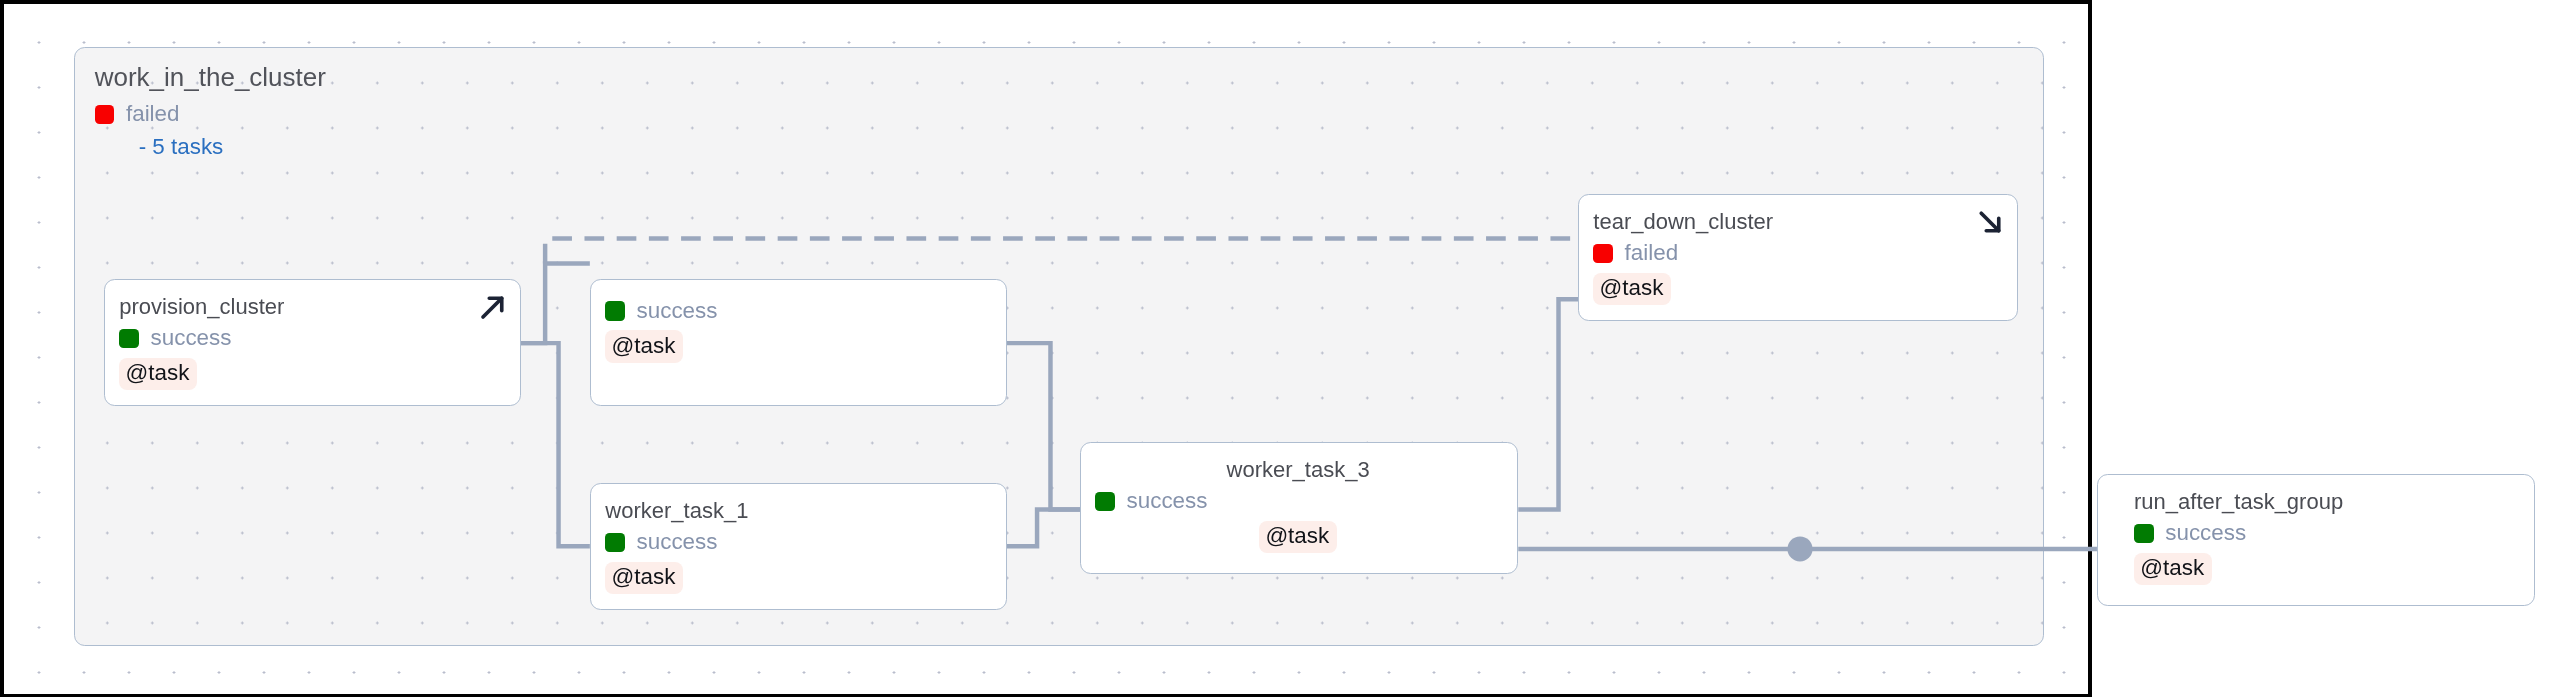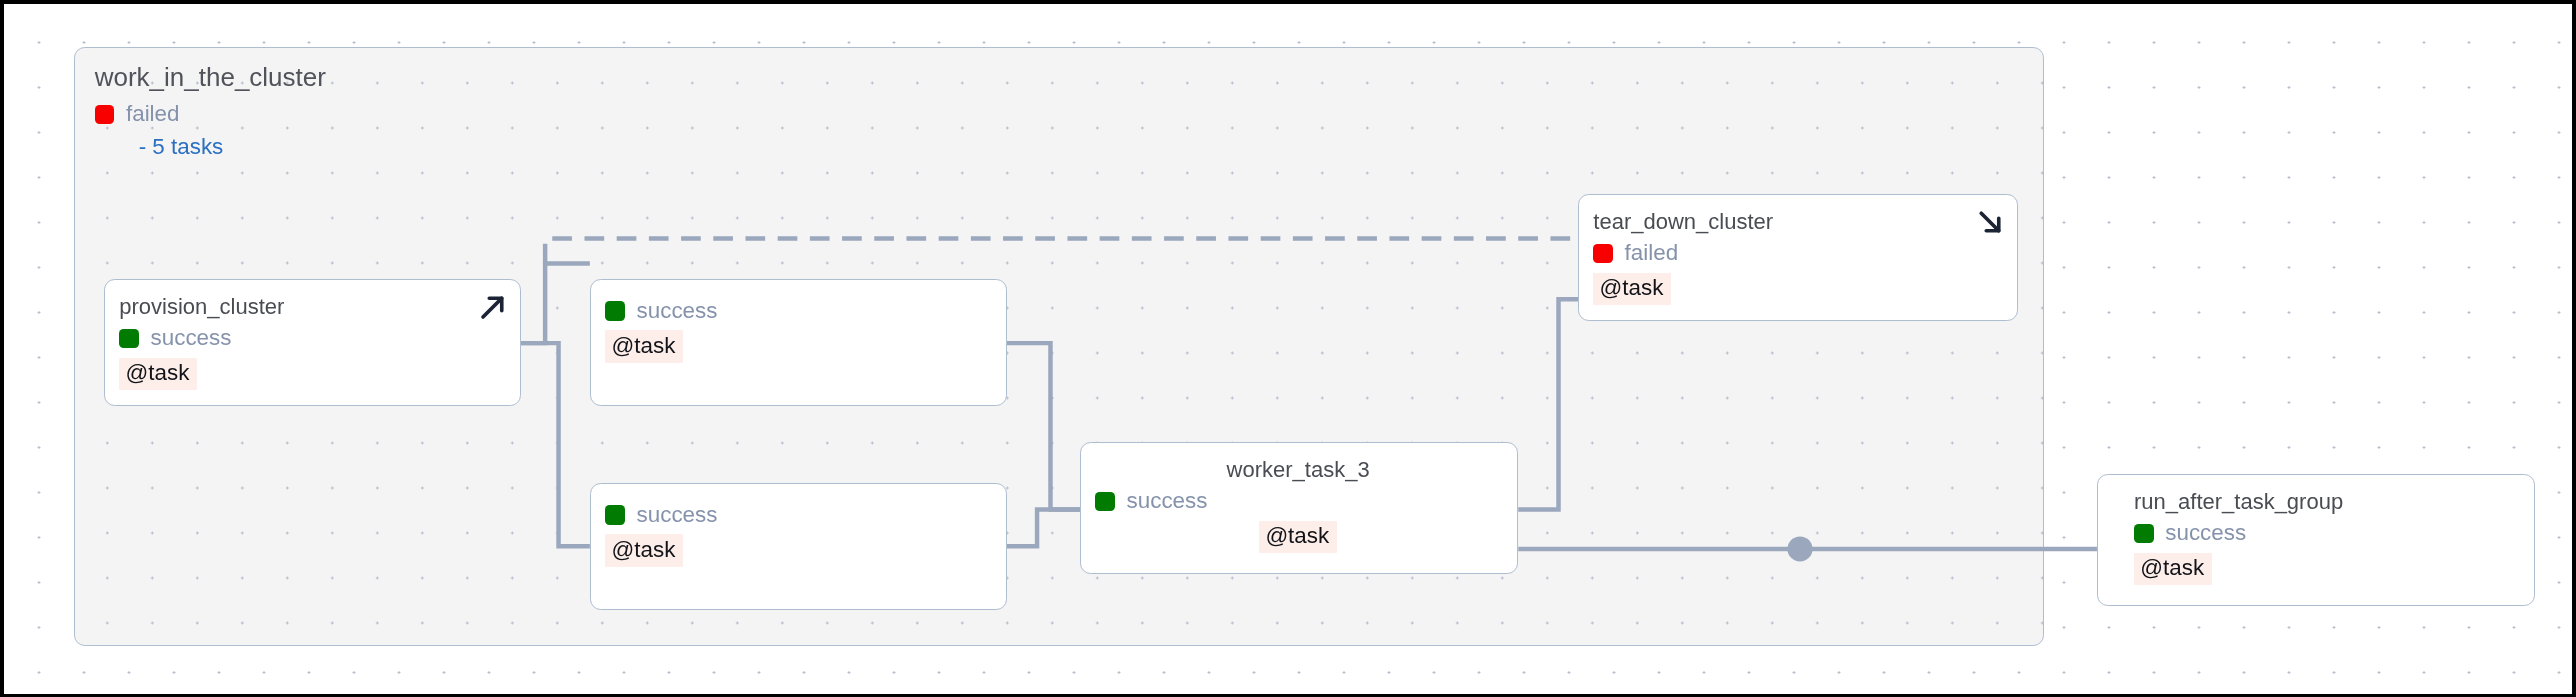--- a/index.html
+++ b/index.html
@@ -7,21 +7,21 @@
   html, body {
     width: 2576px;
     height: 698px;
     background: #ffffff;
     font-family: "Liberation Sans", sans-serif;
     overflow: hidden;
   }
 
   #canvas {
     position: relative;
-    width: 2576px;
+    width: 2092px;
     height: 698px;
     background-color: #ffffff;
     background-image: radial-gradient(circle, #b9bdcc 1.3px, transparent 1.4px);
     background-size: 45px 45px;
     background-position: 12.5px 16px;
     border: 4.5px solid #000000;
   }
 
   
   .group-box {
@@ -98,21 +98,21 @@
   }
   .node-status-label {
     font-size: 22.4px;
     color: #8592ab;
   }
   .node-badge {
     display: inline-block;
     margin-top: 6.3px;
     padding: 1.8px 8px 2.7px 6.3px;
     background: #fdeeea;
-    border-radius: 1px;
+    border-radius: 8px;
     font-size: 22.4px;
     color: #111318;
     line-height: 1.25;
   }
   .node-corner-icon {
     position: absolute;
     right: 12.5px;
     top: 11.6px;
     width: 30px;
     height: 30px;
@@ -203,20 +203,21 @@
 
   <div class="node" id="node-worker2">
     <div class="node-status">
       <span class="swatch" style="background:#017b02"></span>
       <span class="node-status-label">success</span>
     </div>
     <span class="node-badge">@task</span>
   </div>
 
   <div class="node" id="node-worker1">
+    <div class="node-title">worker_task_1</div>
     <div class="node-status">
       <span class="swatch" style="background:#017b02"></span>
       <span class="node-status-label">success</span>
     </div>
     <span class="node-badge">@task</span>
   </div>
 
   <div class="node" id="node-worker3">
     <div class="node-title">worker_task_3</div>
     <div class="node-status">

